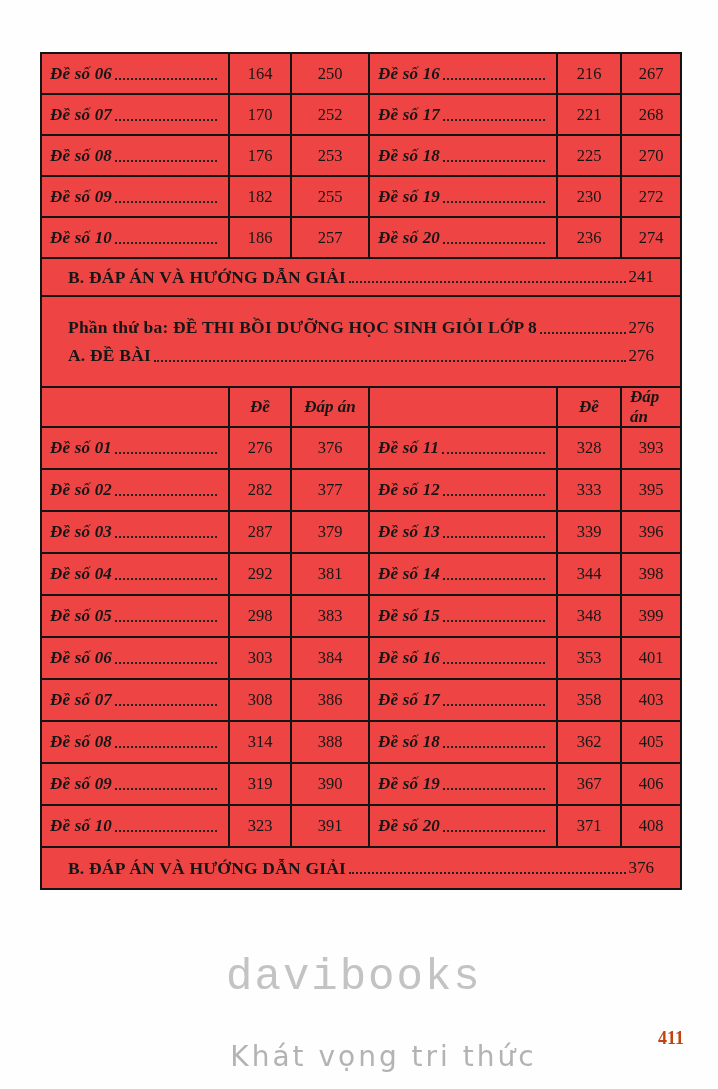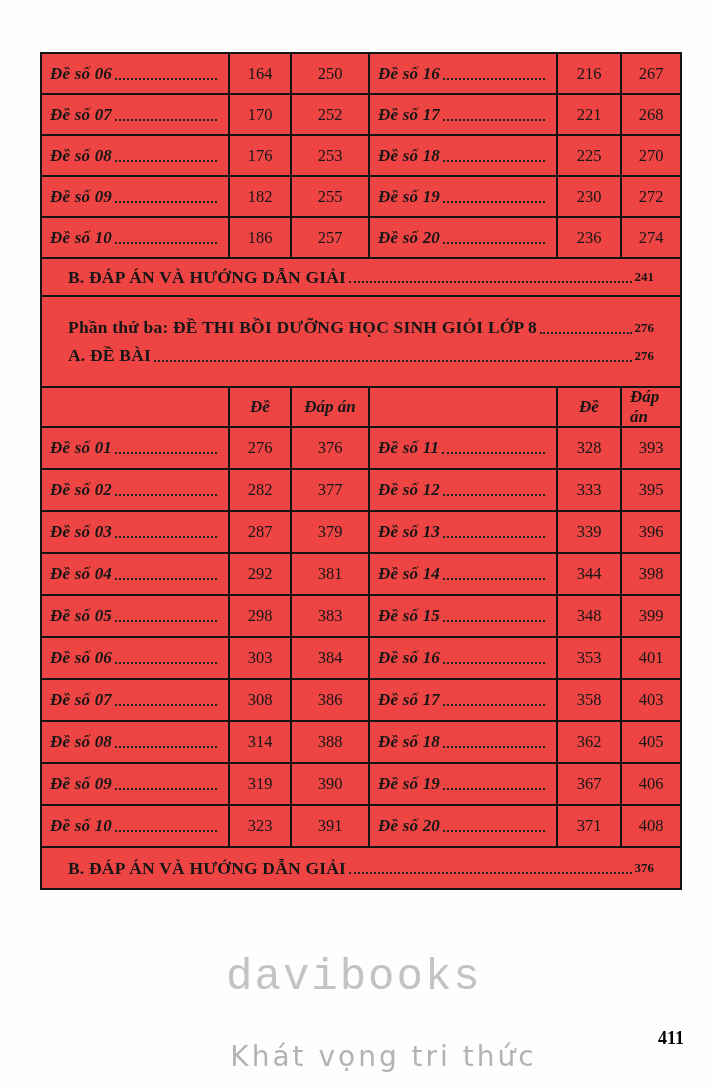--- a/index.html
+++ b/index.html
@@ -56,41 +56,41 @@
     display: flex; align-items: center;
     height: 38px; box-sizing: border-box;
     padding: 0 26px;
   }
   .srow.part3 {
     flex-direction: column; align-items: stretch; justify-content: center;
     height: 91px; gap: 7px;
   }
   .sline { display: flex; align-items: center; }
   .s-label { font-weight: bold; font-size: 17.5px; white-space: nowrap; letter-spacing: 0.2px; }
-  .s-page { font-weight: bold; font-size: 13px; }
+  .s-page { font-weight: normal; font-size: 17px; }
   .srow.bottom { height: 40px; }
 
   
   .watermark {
     position: absolute; left: 50%; top: 952px;
     transform: translateX(-52%);
     font-family: Liberation Mono, monospace;
     font-size: 44px; color: #c3c3c3;
     letter-spacing: 2px; white-space: nowrap; text-align: right;
   }
   .watermark-sub {
     position: absolute; left: 50%; top: 1040px;
     transform: translateX(-42%);
     font-family: "DejaVu Sans", sans-serif;
     font-size: 28px; color: #b3b3b3;
     letter-spacing: 3px; white-space: nowrap;
   }
   .page-number {
     position: absolute; right: 34px; top: 1028px;
-    font-weight: bold; font-size: 18px; color: #000000;
+    font-weight: bold; font-size: 18px; color: #c2410c;
   }
 </style>
 </head>
 <body>
 
 <div class="page">
 
   <div class="toc-table">
 
     

